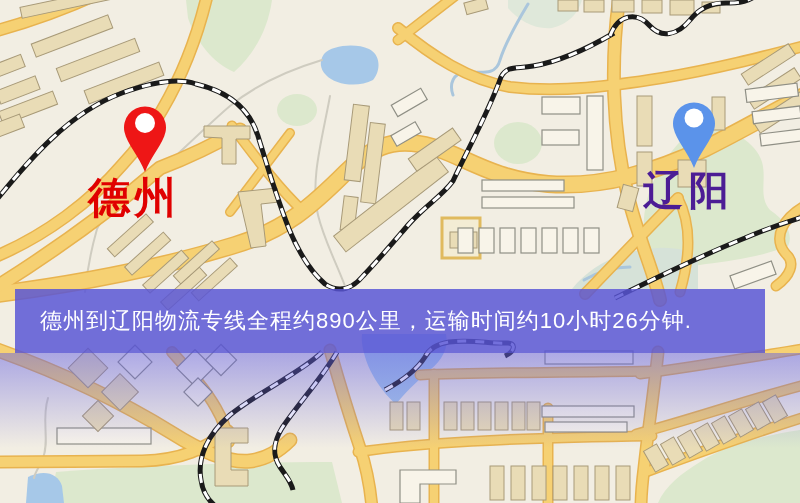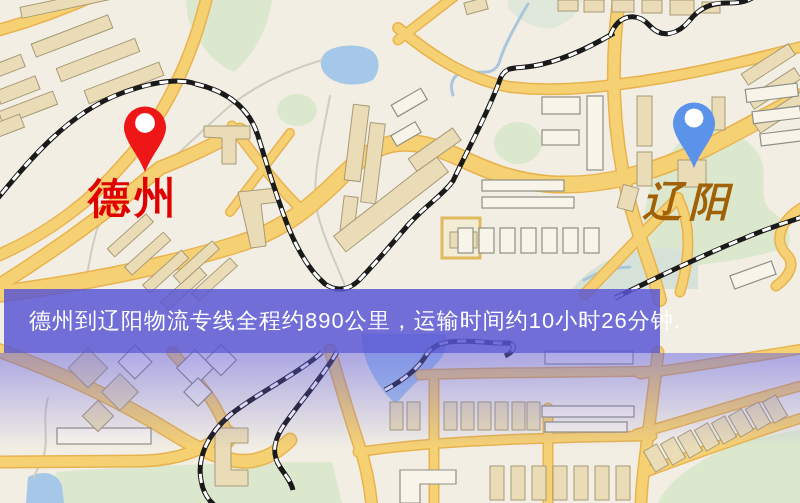--- a/index.html
+++ b/index.html
@@ -18,33 +18,33 @@
   .stream{stroke:#aac6dc;stroke-width:3;fill:none;stroke-linecap:round;}
   .gpath{stroke:#cfccc0;stroke-width:2;fill:none;stroke-linecap:round;}
   .rc{stroke:#e8b34f;fill:none;stroke-linecap:round;stroke-linejoin:round;}
   .rf{stroke:#f6d173;fill:none;stroke-linecap:round;stroke-linejoin:round;}
   .bt{fill:#e9dcb6;stroke:#a89a78;stroke-width:1;}
   .bo{fill:#f8f4e9;stroke:#8f8f85;stroke-width:1.2;}
   .rail-c{stroke:#1a1a1a;stroke-width:5;fill:none;stroke-linecap:butt;}
   .rail-d{stroke:#ffffff;stroke-width:3;fill:none;stroke-dasharray:9 9;stroke-linecap:butt;}
   
   #banner{
-    position:absolute;left:4px;top:289px;width:656px;height:64px;
+    position:absolute;left:15px;top:289px;width:750px;height:64px;
     background:rgba(88,85,213,0.84);
   }
   #banner p{
     margin:0;padding:0 10px 0 25px;line-height:64px;height:64px;
     font-size:22px;letter-spacing:1px;color:#ffffff;white-space:nowrap;
   }
   .pin{position:absolute;}
   .city-label{
     position:absolute;font-weight:700;white-space:nowrap;line-height:1;
   }
   #label-origin{left:88px;top:177px;font-size:42px;letter-spacing:4px;color:#e00000;}
-  #label-dest{left:643px;top:181px;font-size:40px;letter-spacing:6px;color:#a16207;font-style:italic;}
+  #label-dest{left:643px;top:170px;font-size:40px;letter-spacing:6px;color:#4c1d95;}
 </style>
 </head>
 <body>
 
 <div id="stage">
 
   <svg id="map-svg" viewBox="0 0 800 503" xmlns="http://www.w3.org/2000/svg">
     <defs>
       <linearGradient id="tintGrad" x1="0" y1="0" x2="0" y2="1">
         <stop offset="0" stop-color="#6460e2" stop-opacity="0.5"></stop>

